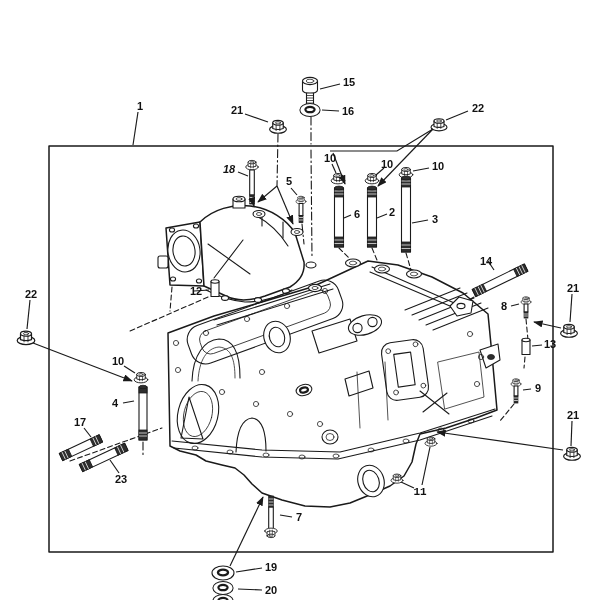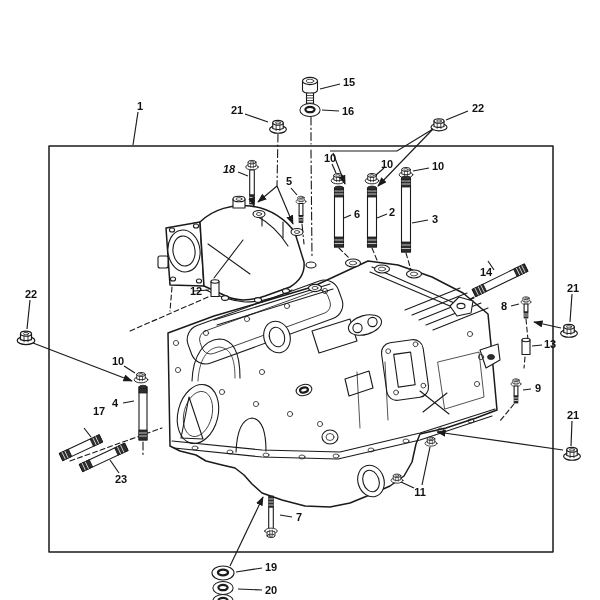--- a/index.html
+++ b/index.html
@@ -377,30 +377,30 @@
       <span class="callout" style="left: 348px; top: 111px;">16</span>
       <span class="callout" style="left: 478px; top: 108px;">22</span>
       <span class="callout" style="left: 229px; top: 169px; font-style: italic;">18</span>
       <span class="callout" style="left: 289px; top: 181px;">5</span>
       <span class="callout" style="left: 330px; top: 158px;">10</span>
       <span class="callout" style="left: 387px; top: 164px;">10</span>
       <span class="callout" style="left: 438px; top: 166px;">10</span>
       <span class="callout" style="left: 357px; top: 214px;">6</span>
       <span class="callout" style="left: 392px; top: 212px;">2</span>
       <span class="callout" style="left: 435px; top: 219px;">3</span>
-      <span class="callout" style="left: 486px; top: 272px;">14</span>
+      <span class="callout" style="left: 486px; top: 261px;">14</span>
       <span class="callout" style="left: 504px; top: 306px;">8</span>
       <span class="callout" style="left: 573px; top: 288px;">21</span>
       <span class="callout" style="left: 550px; top: 344px;">13</span>
       <span class="callout" style="left: 538px; top: 388px;">9</span>
       <span class="callout" style="left: 573px; top: 415px;">21</span>
       <span class="callout" style="left: 196px; top: 291px;">12</span>
       <span class="callout" style="left: 31px; top: 294px;">22</span>
       <span class="callout" style="left: 118px; top: 361px;">10</span>
       <span class="callout" style="left: 115px; top: 403px;">4</span>
-      <span class="callout" style="left: 80px; top: 411px; margin-left: 19px;">17</span>
+      <span class="callout" style="left: 80px; top: 422px;">17</span>
       <span class="callout" style="left: 121px; top: 479px;">23</span>
       <span class="callout" style="left: 299px; top: 517px;">7</span>
-      <span class="callout" style="left: 420px; top: 492px;">11</span>
+      <span class="callout" style="left: 420px; top: 492px; font-family: Liberation Mono, monospace;">11</span>
       <span class="callout" style="left: 271px; top: 567px; text-align: center;">19</span>
       <span class="callout" style="left: 271px; top: 590px;">20</span>
     </div>
 </div>
 
 </body></html>

